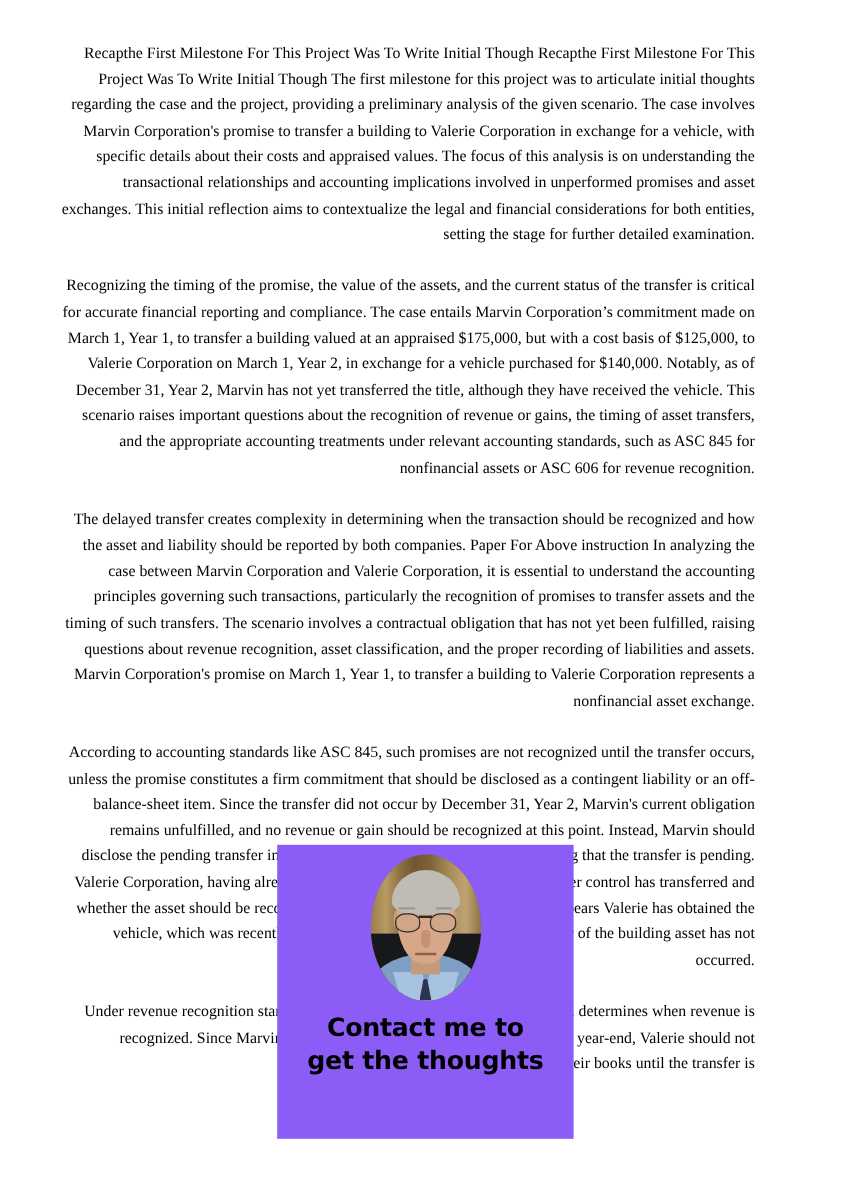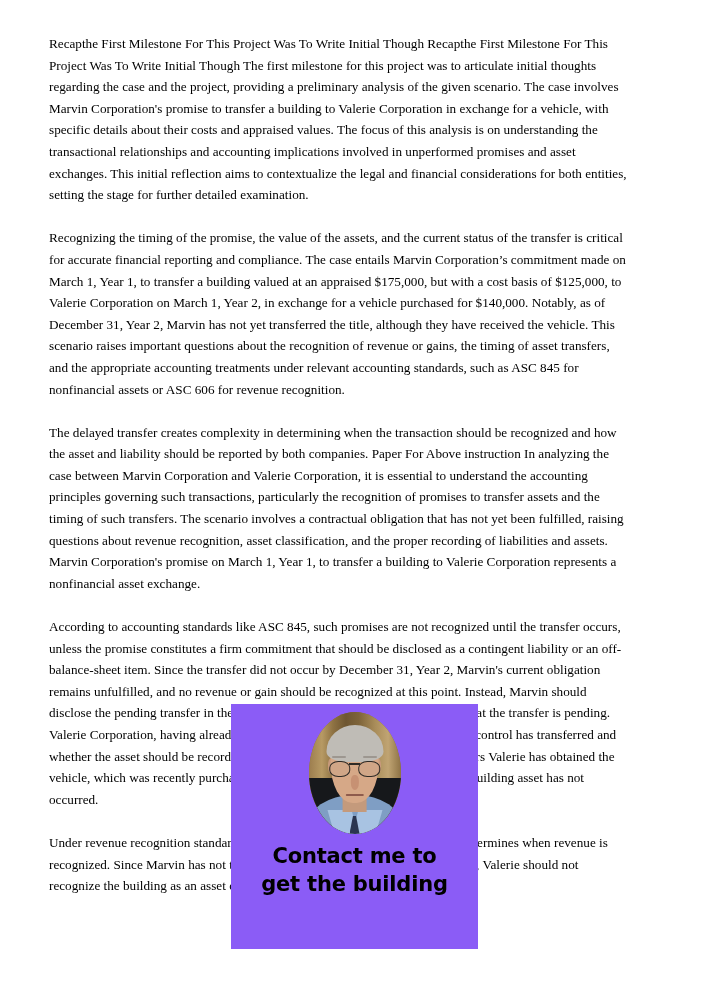--- a/index.html
+++ b/index.html
@@ -23,21 +23,21 @@
   }
 
   #doc-body {
     position: absolute;
     left: 49px;
     top: 33px;
     width: 580px;
     font-size: 13.2px;
     line-height: 21.6px;
     color: #000000;
-    text-align: left;
+    text-align: right;
   }
 
   .para {
     margin: 0 0 21.6px 0;
     font-size: 13.2px;
     line-height: 21.6px;
     color: #000000;
     white-space: pre-line;
   }
   .para:last-child { margin-bottom: 0; }
@@ -267,16 +267,16 @@
       <div class="pt-glasses">
         <div class="pt-lensL"></div>
         <div class="pt-lensR"></div>
       </div>
       <div class="pt-bridge"></div>
       <div class="pt-nose"></div>
       <div class="pt-mouth"></div>
     </div>
 
     <div id="promo-line1">Contact me to</div>
-    <div id="promo-line2">get the building</div>
+    <div id="promo-line2">get the thoughts</div>
   </div>
 
 </div>
 
 </body></html>

